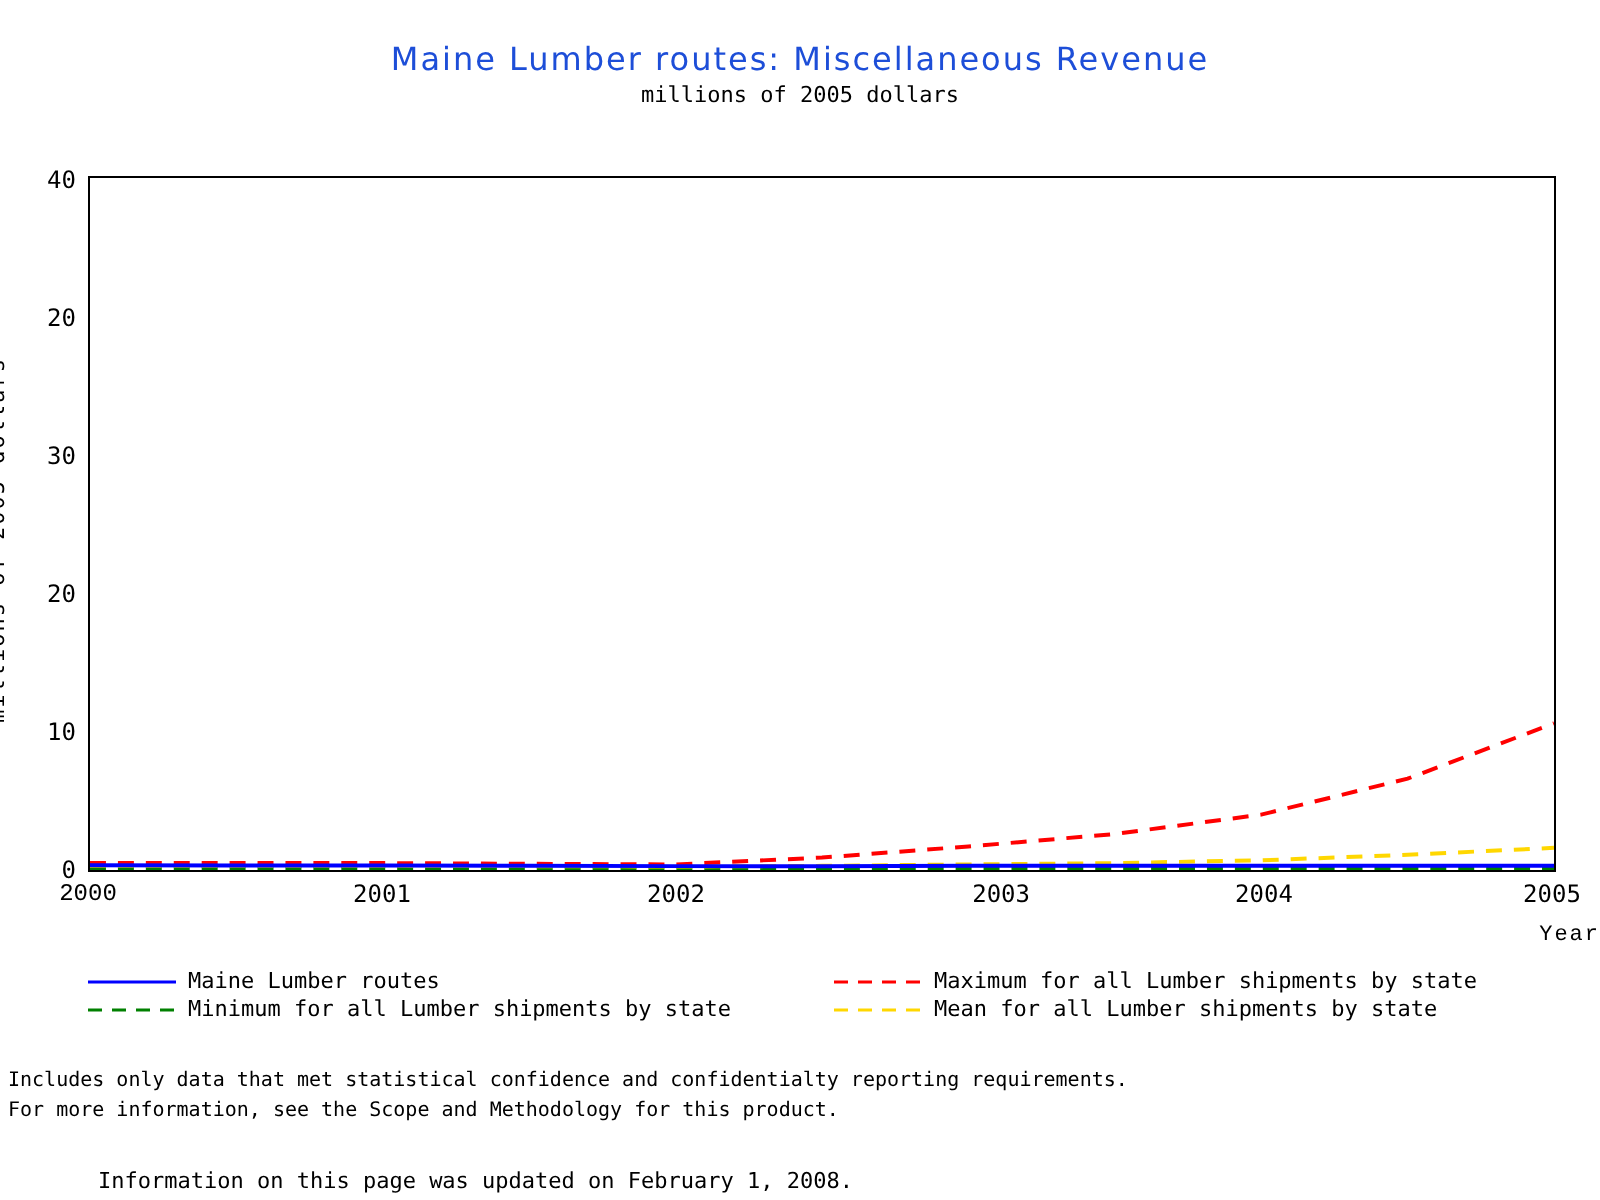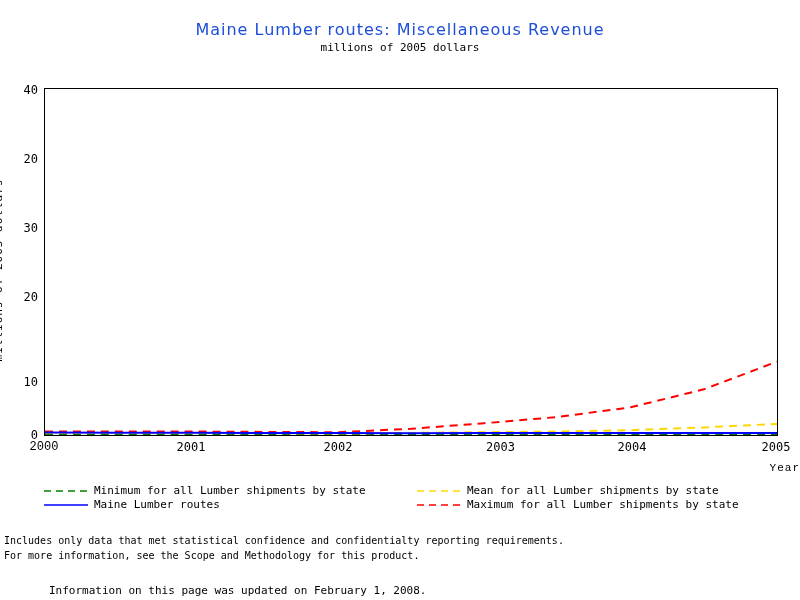--- a/index.html
+++ b/index.html
@@ -151,21 +151,21 @@
 <div class="chart-title">Maine Lumber routes: Miscellaneous Revenue</div>
 <div class="chart-subtitle">millions of 2005 dollars</div>
 
 <div class="ylabel">millions of 2005 dollars</div>
 
 <div class="ytick-holder">
   <div class="ytick-lbl" style="left:0px; top:83px;">40</div>
   <div class="ytick-lbl" style="left:0px; top:152px;">20</div>
   <div class="ytick-lbl" style="left:0px; top:221px;">30</div>
   <div class="ytick-lbl" style="left:0px; top:290px;">20</div>
-  <div class="ytick-lbl" style="left:0px; top:359px;margin-top:16px;">10</div>
+  <div class="ytick-lbl" style="left:0px; top:359px;">10</div>
   <div class="ytick-lbl" style="left:0px; top:428px;">0</div>
 
   <div class="xtick-lbl" style="left:14px;  top:440px;font-family:Liberation Mono, monospace;">2000</div>
   <div class="xtick-lbl" style="left:161px; top:440px;">2001</div>
   <div class="xtick-lbl" style="left:308px; top:440px;">2002</div>
   <div class="xtick-lbl" style="left:455px; top:440px;text-align:right;">2003</div>
   <div class="xtick-lbl" style="left:602px; top:440px;">2004</div>
   <div class="xtick-lbl" style="left:746px; top:440px;">2005</div>
 </div>
 
@@ -180,50 +180,50 @@
   </svg>
 </div>
 
 <div class="xlabel">Year</div>
 
 <div id="legend">
   <div class="legend-row">
     <div class="legend-item">
       <span class="legend-swatch">
         <svg width="44" height="10" viewBox="0 0 44 10">
-            <line x1="0" y1="5" x2="44" y2="5" stroke="#008000" stroke-width="1.6" stroke-dasharray="7,5"></line>
-          </svg>
-      </span>
-      <span class="legend-text">Minimum for all Lumber shipments by state</span>
-    </div>
-    <div class="legend-item">
-      <span class="legend-swatch">
-        <svg width="44" height="10" viewBox="0 0 44 10">
-            <line x1="0" y1="5" x2="44" y2="5" stroke="#ffd700" stroke-width="1.6" stroke-dasharray="7,5"></line>
-          </svg>
-      </span>
-      <span class="legend-text">Mean for all Lumber shipments by state</span>
+            <line x1="0" y1="5" x2="44" y2="5" stroke="#0000ff" stroke-width="1.6"></line>
+          </svg>
+      </span>
+      <span class="legend-text">Maine Lumber routes</span>
+    </div>
+    <div class="legend-item">
+      <span class="legend-swatch">
+        <svg width="44" height="10" viewBox="0 0 44 10">
+            <line x1="0" y1="5" x2="44" y2="5" stroke="#ff0000" stroke-width="1.6" stroke-dasharray="7,5"></line>
+          </svg>
+      </span>
+      <span class="legend-text">Maximum for all Lumber shipments by state</span>
     </div>
   </div>
   <div class="legend-row">
     <div class="legend-item">
       <span class="legend-swatch">
         <svg width="44" height="10" viewBox="0 0 44 10">
-            <line x1="0" y1="5" x2="44" y2="5" stroke="#0000ff" stroke-width="1.6"></line>
-          </svg>
-      </span>
-      <span class="legend-text">Maine Lumber routes</span>
-    </div>
-    <div class="legend-item">
-      <span class="legend-swatch">
-        <svg width="44" height="10" viewBox="0 0 44 10">
-            <line x1="0" y1="5" x2="44" y2="5" stroke="#ff0000" stroke-width="1.6" stroke-dasharray="7,5"></line>
-          </svg>
-      </span>
-      <span class="legend-text">Maximum for all Lumber shipments by state</span>
+            <line x1="0" y1="5" x2="44" y2="5" stroke="#008000" stroke-width="1.6" stroke-dasharray="7,5"></line>
+          </svg>
+      </span>
+      <span class="legend-text">Minimum for all Lumber shipments by state</span>
+    </div>
+    <div class="legend-item">
+      <span class="legend-swatch">
+        <svg width="44" height="10" viewBox="0 0 44 10">
+            <line x1="0" y1="5" x2="44" y2="5" stroke="#ffd700" stroke-width="1.6" stroke-dasharray="7,5"></line>
+          </svg>
+      </span>
+      <span class="legend-text">Mean for all Lumber shipments by state</span>
     </div>
   </div>
 </div>
 
 <div id="footnotes">
   <div>Includes only data that met statistical confidence and confidentialty reporting requirements.</div>
   <div>For more information, see the Scope and Methodology for this product.</div>
 </div>
 
 <div id="update-note">Information on this page was updated on February 1, 2008.</div>

